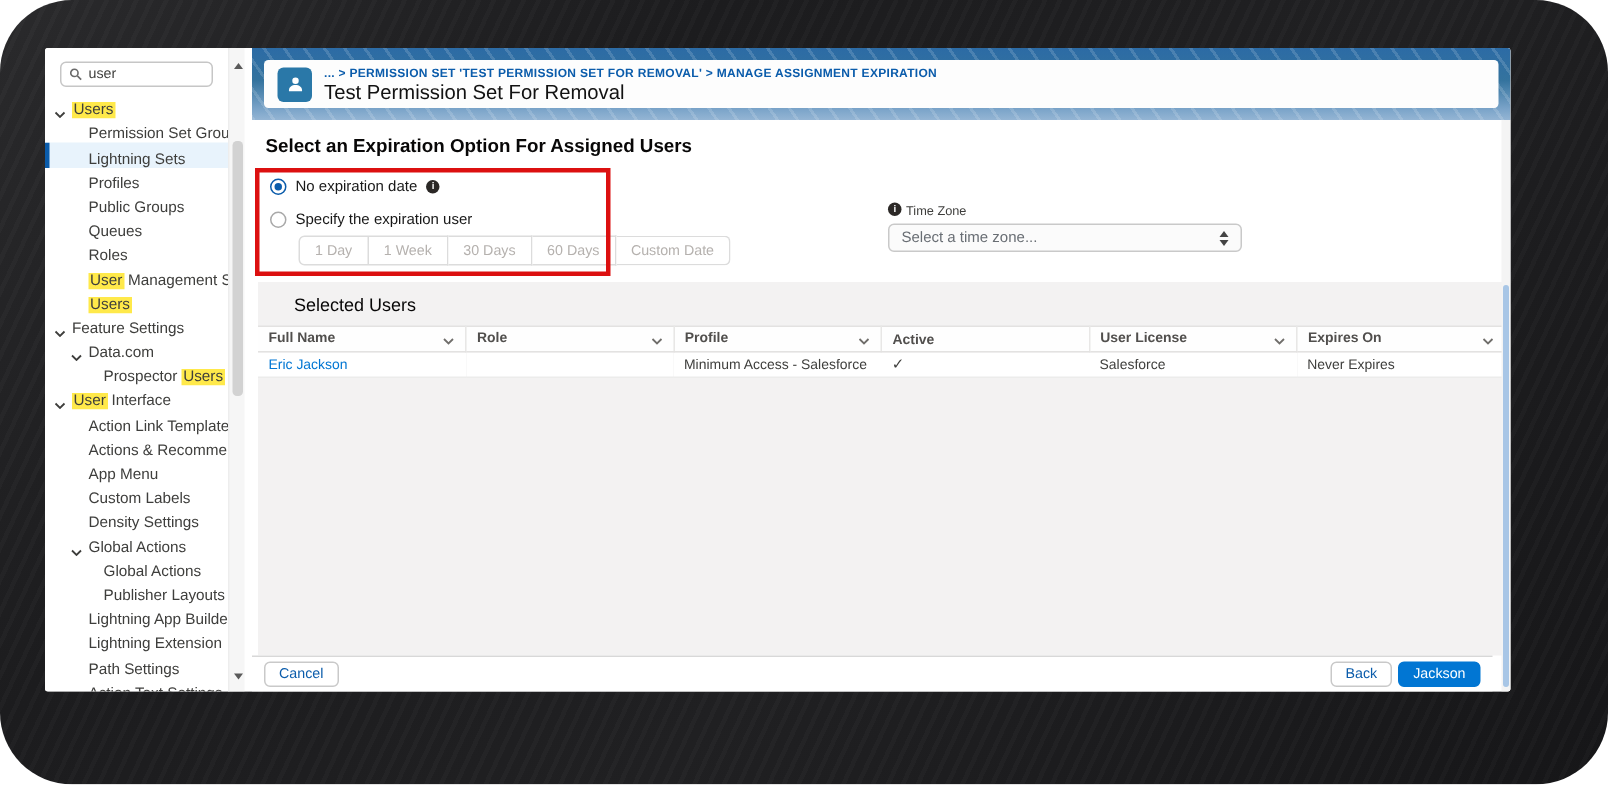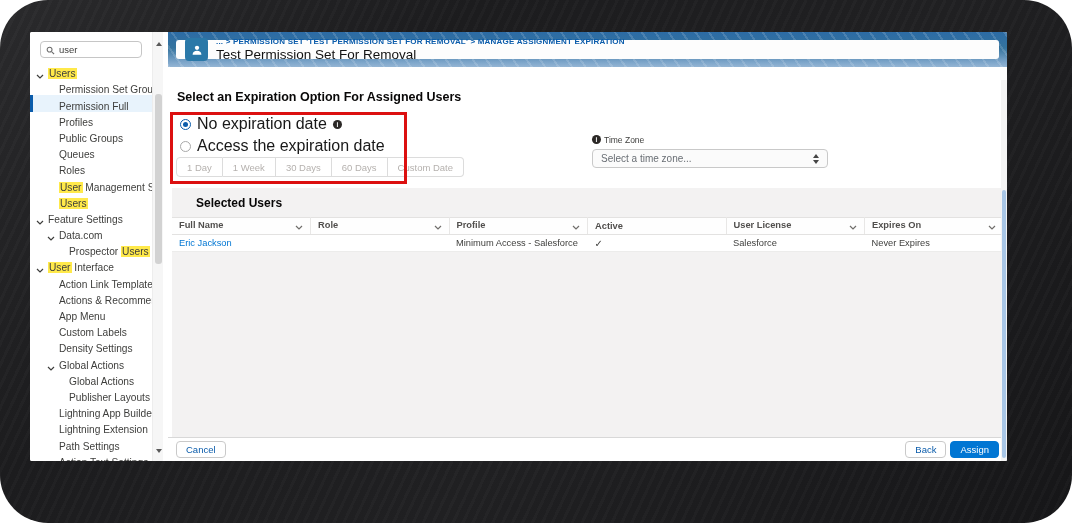--- a/index.html
+++ b/index.html
@@ -31,67 +31,67 @@
 
   .sb-scroll { position:absolute; left:122px; top:0; width:11px; height:100%; background:#f6f6f6; border-left:1px solid #ededed; }
   .sb-thumb { position:absolute; left:2px; top:62px; width:7px; height:170px; background:#d2d2d2; border-radius:3px; }
   .arr { position:absolute; left:3px; width:0; height:0; }
   .arr-up { top:10px; border-left:3px solid transparent; border-right:3px solid transparent; border-bottom:4px solid #5a5a5a; }
   .arr-down { bottom:8px; border-left:3px solid transparent; border-right:3px solid transparent; border-top:4px solid #5a5a5a; }
 
   
   .main { position:absolute; left:138px; top:0; right:0; height:100%; background:#fff; }
 
-  .banner { position:absolute; top:0; left:0; right:0; height:35px;
+  .banner { position:absolute; top:0; left:0; right:0; height:48px;
     background:linear-gradient(180deg,#2c6ba5 0%,#34739e 45%,#7ba4c9 85%,#94b5d4 100%); }
   .banner::after { content:""; position:absolute; inset:0;
     background:repeating-linear-gradient(55deg, rgba(255,255,255,0.14) 0 2px, transparent 2px 11px); }
   .header-card { position:absolute; left:8px; right:8px; top:8px; bottom:8px; background:#fdfdfd; border-radius:3px; display:flex; align-items:center; padding:0 9px; gap:8px; z-index:1; }
   .obj-icon { width:23px; height:23px; border-radius:4px; background:#2a78a8; display:flex; align-items:center; justify-content:center; flex:0 0 auto; }
   .hc-text { display:flex; flex-direction:column; gap:1px; }
   .breadcrumb { font-size:8px; font-weight:bold; letter-spacing:.2px; color:#0b5cab; }
   .page-title { font-size:13.5px; font-weight:normal; color:#121212; }
 
   .section-heading { position:absolute; left:9px; top:58px; font-size:12.5px; color:#080707;font-weight:bold; }
 
   .red-annotation { position:absolute; left:2px; top:80px; width:237px; height:72px; border:3px solid #dc1010; z-index:6; pointer-events:none; }
 
   .option-list { position:absolute; left:12px; top:81px; }
   .option-row { height:22px; display:flex; align-items:center; gap:6px; }
   .radio { width:11px; height:11px; border-radius:50%; border:1px solid #a9a9a9; background:#fff; position:relative; flex:0 0 auto; }
   .radio.checked { border-color:#0b5cab; }
   .radio.checked::after { content:""; position:absolute; left:2px; top:2px; width:5px; height:5px; border-radius:50%; background:#0b5cab; }
-  .opt-label { font-size:16px; color:#181818; }
+  .opt-label { font-size:10px; color:#181818; }
   .info-icon { width:9px; height:9px; border-radius:50%; background:#2b2826; color:#fff; font-size:6.5px; font-weight:bold; display:inline-flex; align-items:center; justify-content:center; font-style:normal; }
 
-  .duration-group { position:absolute; left:8px; top:125px; height:32px; display:flex; }
+  .duration-group { position:absolute; left:31px; top:125px; height:32px; display:flex; }
   .dur-btn { height:20px; padding:0 10px; background:#fff; border:1px solid #dcdcdc; border-left:none; color:#b5b1ae; font-size:9.5px; display:flex; align-items:center; font-family:inherit; }
   .dur-btn:first-child { border-left:1px solid #dcdcdc; border-radius:4px 0 0 4px; }
   .dur-btn:last-child { border-radius:0 4px 4px 0; }
 
   .tz-block { position:absolute; left:424px; top:103px; }
   .tz-label { display:flex; align-items:flex-start; gap:3px; font-size:8.5px; color:#3e3e3c; margin-bottom:4px; }
   .tz-select { width:236px; height:19px; border:1px solid #c9c9c9; border-radius:4px; background:#fbfbfb; display:flex; align-items:center; padding:0 8px; cursor:pointer; }
   .tz-value { font-size:10px; color:#696e74; flex:1; }
   .tz-stepper { display:flex; flex-direction:column; gap:2px; align-items:center; }
   .tz-stepper .up { width:0; height:0; border-left:3px solid transparent; border-right:3px solid transparent; border-bottom:4px solid #444; }
   .tz-stepper .down { width:0; height:0; border-left:3px solid transparent; border-right:3px solid transparent; border-top:4px solid #444; }
 
   .users-section { position:absolute; left:4px; right:4px; top:156px; bottom:24px; background:#f3f2f2; overflow:hidden; }
-  .users-title { margin:8px 0 7px 24px; font-size:12px; color:#080707;font-weight:bold; }
+  .users-title { margin:8px 0 7px 24px; font-size:12px; color:#080707; }
   table.users { width:100%; border-collapse:collapse; table-layout:fixed; }
   table.users th { height:17px; background:#fefefe; border-top:1px solid #e3e2e1; border-bottom:1px solid #e3e2e1; border-right:1px solid #e8e7e6; font-size:9.3px; font-weight:bold; color:#514f4d; text-align:left; padding:0 7px; cursor:pointer; }
   table.users th:last-child { border-right:none; }
   table.users th .hl { float:left; }
   table.users th .sort { float:right; margin-top:2px; }
   table.users td { height:17px; background:#fff; border-bottom:1px solid #ececeb; font-size:9.3px; color:#3e3e3c; padding:0 7px; overflow:hidden; white-space:nowrap; }
   table.users td a { color:#0176d3; text-decoration:none; }
   .check { color:#3e3e3c; font-size:10px; }
 
-  .footer { position:absolute; left:0; right:0; bottom:0; height:24px; background:#fff; border-top:1px solid #d8d8d8; display:flex; align-items:center; padding:0 8px; gap:4px; }
+  .footer { position:absolute; left:0; right:12px; bottom:0; height:24px; background:#fff; border-top:1px solid #d8d8d8; display:flex; align-items:center; padding:0 8px; gap:4px; }
   .spacer { flex:1; }
   .btn { height:17px; padding:0 9px; font-size:9.5px; border-radius:4px; display:flex; align-items:center; cursor:pointer; font-family:inherit; }
   .btn-neutral { background:#fff; border:1px solid #c9c9c9; color:#0b5cab; }
   .btn-brand { background:#0176d3; border:1px solid #0176d3; color:#fff; }
 
   .main-scroll { position:absolute; right:0; top:48px; bottom:0; width:6px; background:#f4f4f4; }
   .ms-thumb { position:absolute; left:1px; top:110px; bottom:3px; width:4px; background:#a8c6e6; border-radius:2px; }
 </style>
 </head>
 <body>
@@ -117,21 +117,21 @@
               <svg width="8" height="5" viewBox="0 0 8 5">
                 <path d="M1 1l3 3 3-3" fill="none" stroke="#3e3e3c" stroke-width="1.2"></path>
               </svg>
             </span>
             <span><mark>Users</mark></span>
           </div>
           <div class="tree-item lvl2">
             <span>Permission Set Groups</span>
           </div>
           <div class="tree-item lvl2 selected">
-            <span>Permission Full</span>
+            <span>Lightning Sets</span>
           </div>
           <div class="tree-item lvl2">
             <span>Profiles</span>
           </div>
           <div class="tree-item lvl2">
             <span>Public Groups</span>
           </div>
           <div class="tree-item lvl2">
             <span>Queues</span>
           </div>
@@ -242,21 +242,21 @@
       <div class="red-annotation"></div>
 
       <div class="option-list" id="option-list">
           <div class="option-row">
             <span class="radio checked"></span>
             <span class="opt-label">No expiration date</span>
             <span class="info-icon">i</span>
           </div>
           <div class="option-row">
             <span class="radio"></span>
-            <span class="opt-label">Access the expiration date</span>
+            <span class="opt-label">Specify the expiration user</span>
           </div>
         </div>
 
       <div class="duration-group" id="duration-group">
           <button class="dur-btn">1 Day</button>
           <button class="dur-btn">1 Week</button>
           <button class="dur-btn">30 Days</button>
           <button class="dur-btn">60 Days</button>
           <button class="dur-btn">Custom Date</button>
         </div>
@@ -325,21 +325,21 @@
                 <td>Never Expires</td>
               </tr>
             </tbody>
         </table>
       </div>
 
       <div class="footer">
         <button class="btn btn-neutral">Cancel</button>
         <span class="spacer"></span>
         <button class="btn btn-neutral">Back</button>
-        <button class="btn btn-brand">Assign</button>
+        <button class="btn btn-brand">Jackson</button>
       </div>
 
       <div class="main-scroll">
         <span class="ms-thumb"></span>
       </div>
     </main>
   </div>
 </div>
 
 </body></html>

